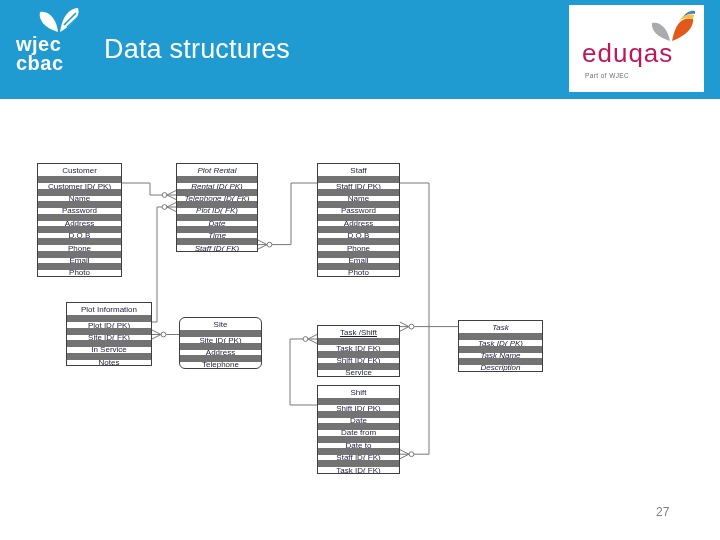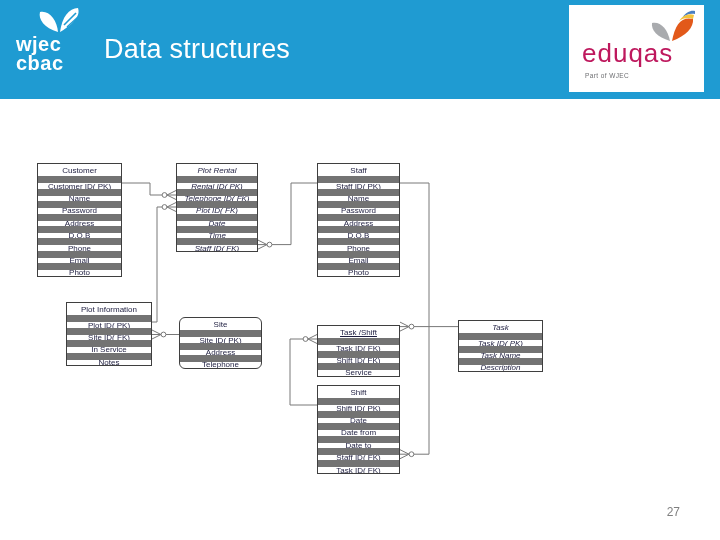--- a/index.html
+++ b/index.html
@@ -34,21 +34,21 @@
     position:absolute; background:#ffffff; border:1px solid #3f3f3f;
     box-sizing:border-box; color:#1d1d3f; font-size:8px; text-align:center;
   }
   .entity .row {
     box-sizing:border-box; height:12.4px; border-top:7px solid #737373;
     display:flex; align-items:center; justify-content:center;
     overflow:hidden; white-space:nowrap;
   }
   .entity .row:first-child { border-top:none; }
   
-  .page-number { position:absolute; left:656px; top:505px; width:24px; text-align:right;
+  .page-number { position:absolute; left:656px; top:505px; width:24px; text-align:left;
     color:#7f7f7f; font-size:12px; }
 </style>
 </head>
 <body>
 
 <div class="slide">
 
   <div class="header">
 
     <div class="wjec-logo">

